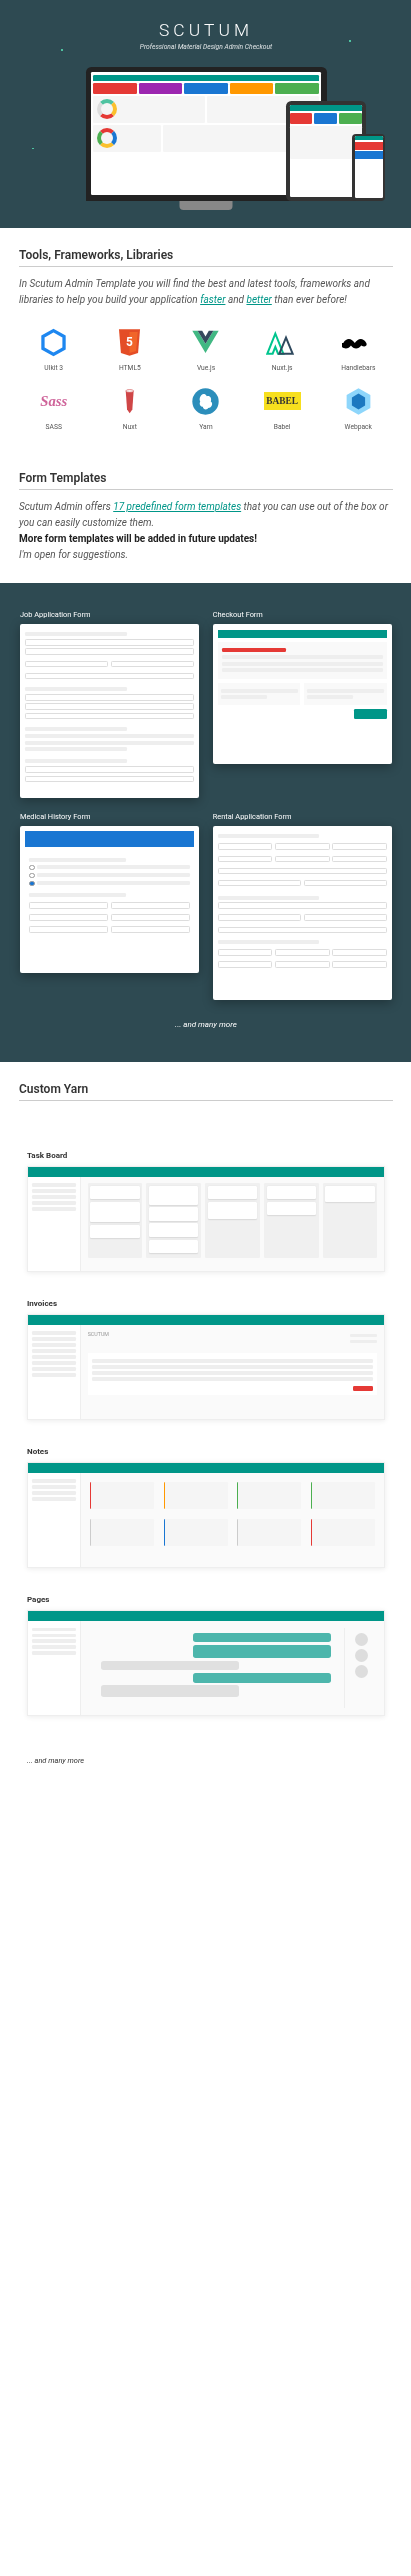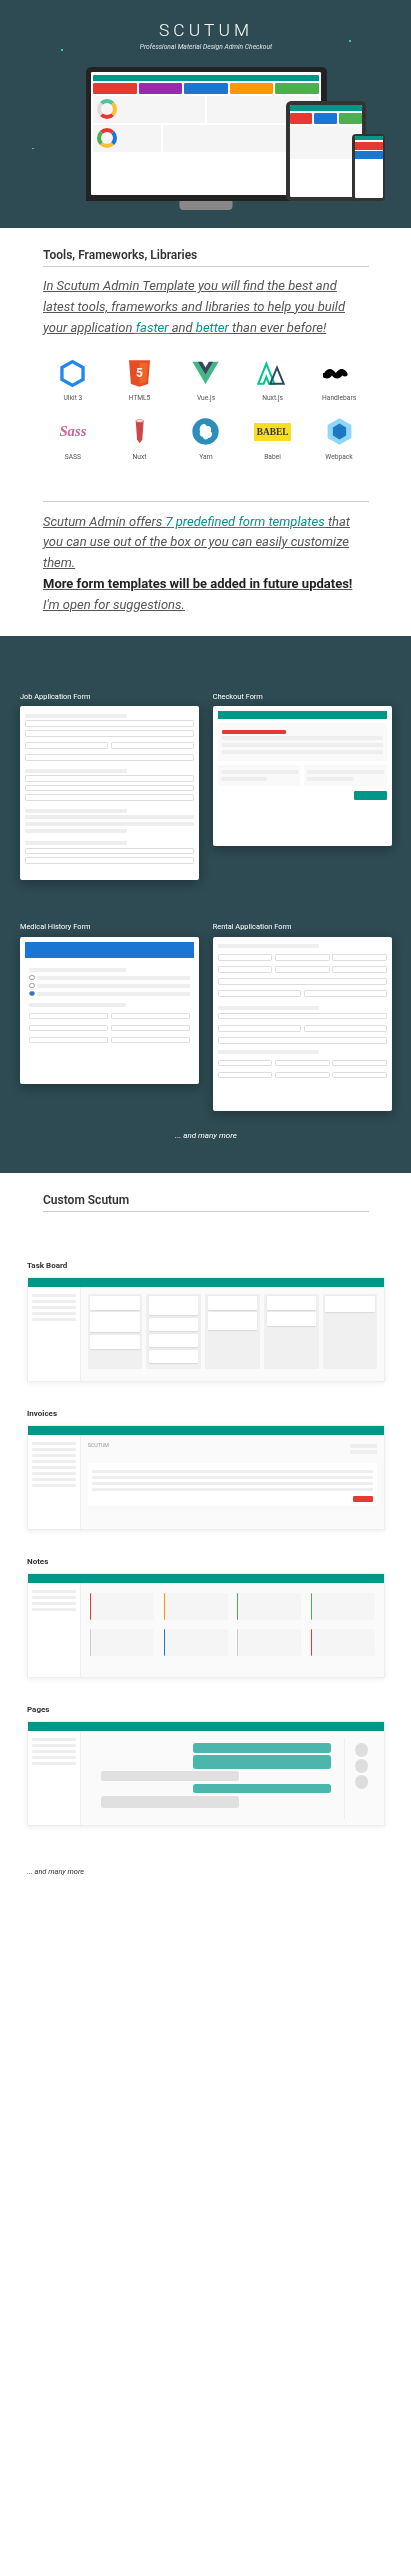--- a/index.html
+++ b/index.html
@@ -15,31 +15,31 @@
 .tablet { position: absolute; right: 33px; bottom: 0; width: 80px; height: 100px; background: #333; border-radius: 5.3px; padding: 4px; }
 .tablet-screen { background: #fff; width: 100%; height: 100%; border-radius: 1.3px; }
 .phone { position: absolute; right: 13.4px; bottom: 0; width: 33px; height: 67px; background: #333; border-radius: 4px; padding: 2.7px; }
 .phone-screen { background: #fff; width: 100%; height: 100%; border-radius: 1.3px; }
 .dash-header { height: 6.7px; background: #009688; border-radius: 1.3px 1.3px 0 0; }
 .dash-cards { display: flex; gap: 2px; margin: 2px 0; }
 .dash-card { flex: 1; height: 10.7px; border-radius: 1.3px; }
 .dash-row { display: flex; gap: 2px; }
 .dash-panel { flex: 1; background: #f5f5f5; height: 27px; border-radius: 1.3px; position: relative; }
 .donut { width: 20px; height: 20px; border-radius: 50%; border: 4px solid #ddd; border-top-color: #4fc3a1; border-right-color: #fbc02d; border-bottom-color: #e53935; margin: 3.3px; }
-.section { padding: 20px 43px; }
+.section { padding: 20px 19px; }
 .section h2 { font-size: 12px; font-weight: 600; margin-bottom: 4px; }
 .section hr { border: none; border-top: 0.7px solid #ccc; margin-bottom: 9.4px; }
-.intro { font-size: 13px; font-style: italic; color: #555; line-height: 1.6; text-decoration: underline; }
+.intro { font-size: 10px; font-style: italic; color: #555; line-height: 1.6; }
 .intro .hl { color: #009688; text-decoration: underline; }
 .tech-grid { display: grid; grid-template-columns: repeat(5, 1fr); gap: 13.4px 6.7px; margin-top: 18.7px; text-align: center; }
 .tech-item { display: flex; flex-direction: column; align-items: center; gap: 5.3px; font-size: 6.7px; color: #555; }
 .tech-icon { width: 32px; height: 32px; display: flex; align-items: center; justify-content: center; }
 .dark-section { background: #2e4a52; color: #fff; padding: 27px 20px 33px; position: relative; }
 .form-grid { display: grid; grid-template-columns: 1fr 1fr; gap: 13.4px; }
-.form-block h4 { font-size: 7.4px; font-weight: 400; margin-bottom: 5.3px; margin-top: 29px; }
+.form-block h4 { font-size: 7.4px; font-weight: 400; margin-bottom: 5.3px; }
 .form-preview { background: #fff; border-radius: 2px; box-shadow: 0 2.7px 10.7px rgba(0,0,0,.3); padding: 5.3px; }
 .fp-header { height: 8px; background: #009688; margin-bottom: 4px; }
 .fp-header.blue { background: #1976d2; }
 .fp-line { height: 4px; background: #eee; margin: 2.7px 0; border-radius: 1.3px; }
 .fp-line.short { width: 60%; }
 .fp-field { height: 6.7px; border: 0.7px solid #ddd; margin: 2.7px 0; border-radius: 1.3px; }
 .many-more { text-align: center; font-style: italic; font-size: 8px; margin-top: 20px; }
 .custom-section { padding: 20px 27px 6.7px; }
 .custom-block { margin-bottom: 27px; }
 .custom-block h4 { font-size: 8px; margin-bottom: 6.7px; }
@@ -197,23 +197,24 @@
             <polygon points="20,2 38,12 38,32 20,42 2,32 2,12" fill="#8ed6fb"></polygon>
             <polygon points="20,10 30,16 30,28 20,34 10,28 10,16" fill="#1c78c0"></polygon>
           </svg>
         </div>
       <span>Webpack</span>
     </div>
   </div>
 </div>
 
 <div class="section">
+  <h2>Form Templates</h2>
   <hr>
   <p class="intro">
-    <span>Scutum Admin offers </span><span class="hl">7 predefined form templates</span><span> that you can use out of the box or you can easily customize them.</span><br>
+    <span>Scutum Admin offers </span><span class="hl">17 predefined form templates</span><span> that you can use out of the box or you can easily customize them.</span><br>
     <strong style="font-style:normal;color:#222">More form templates will be added in future updates!</strong><br>
     <span>I'm open for suggestions.</span>
   </p>
 </div>
 
 <div class="dark-section">
   <div class="form-grid">
     <div class="form-block">
       <h4>Job Application Form</h4>
       <div class="form-preview" style="height:174px">
@@ -332,21 +333,21 @@
             <div class="fp-field" style="flex:1"></div>
             <div class="fp-field" style="flex:1"></div>
           </div>
       </div>
     </div>
   </div>
   <div class="many-more">... and many more</div>
 </div>
 
 <div class="section">
-  <h2>Custom Scutum</h2>
+  <h2>Custom Yarn</h2>
   <hr>
 </div>
 
 <div class="custom-section">
   <div class="custom-block">
     <h4>Task Board</h4>
     <div class="custom-prev">
       <div class="cp-top"></div>
       <div class="cp-body">
         <div class="cp-side">

